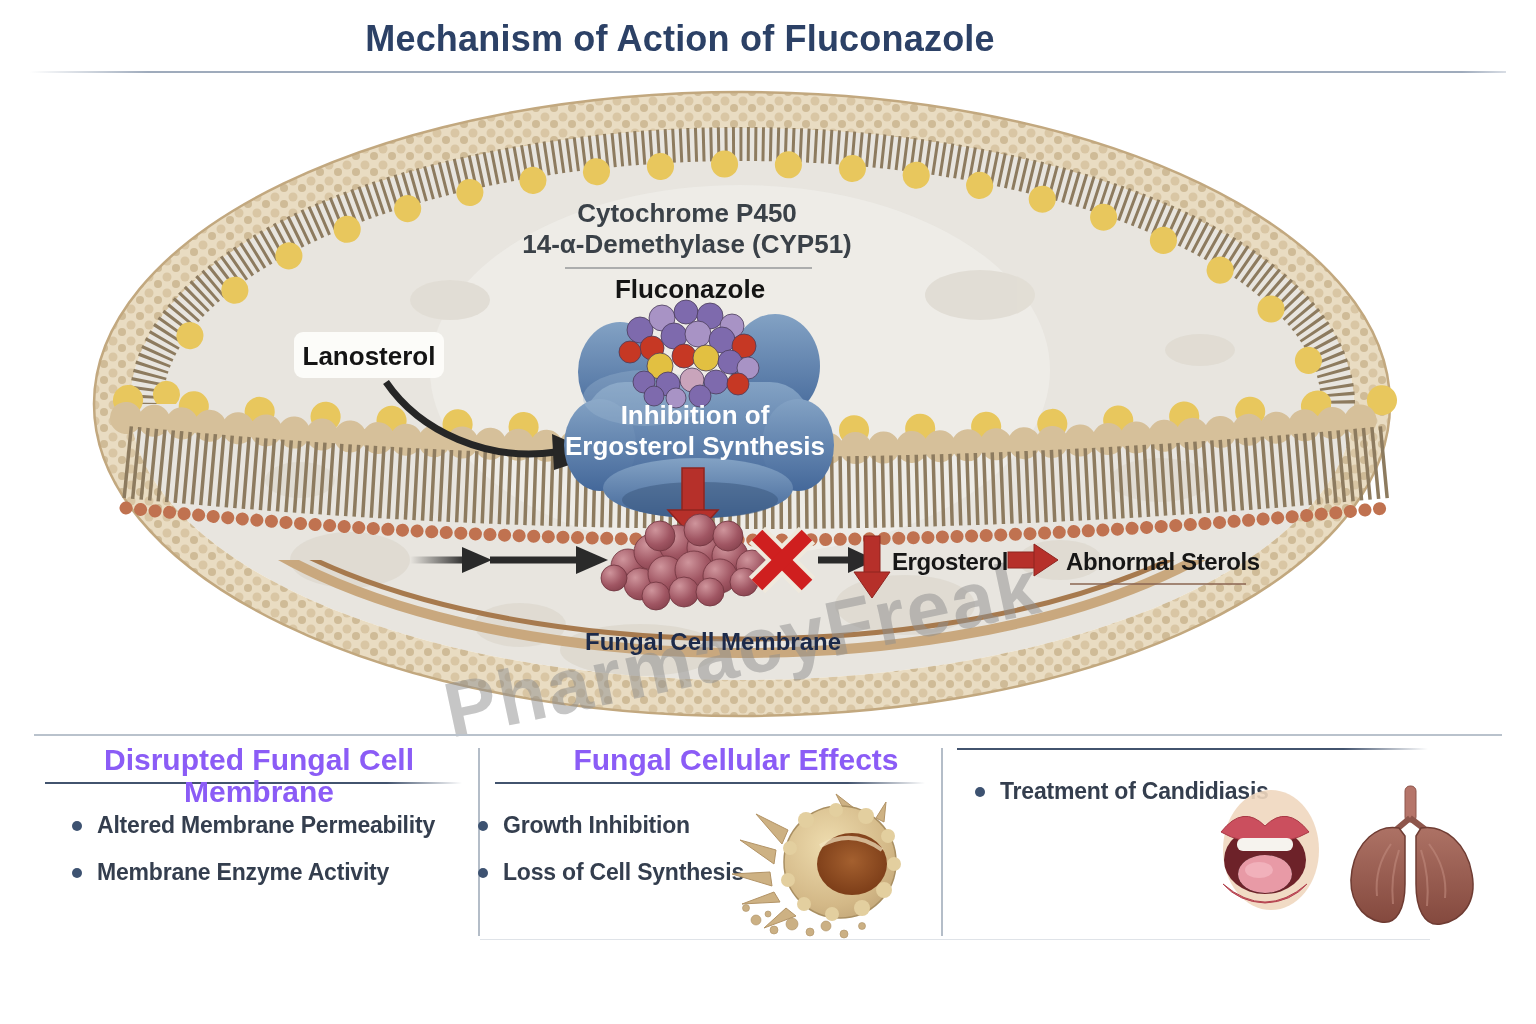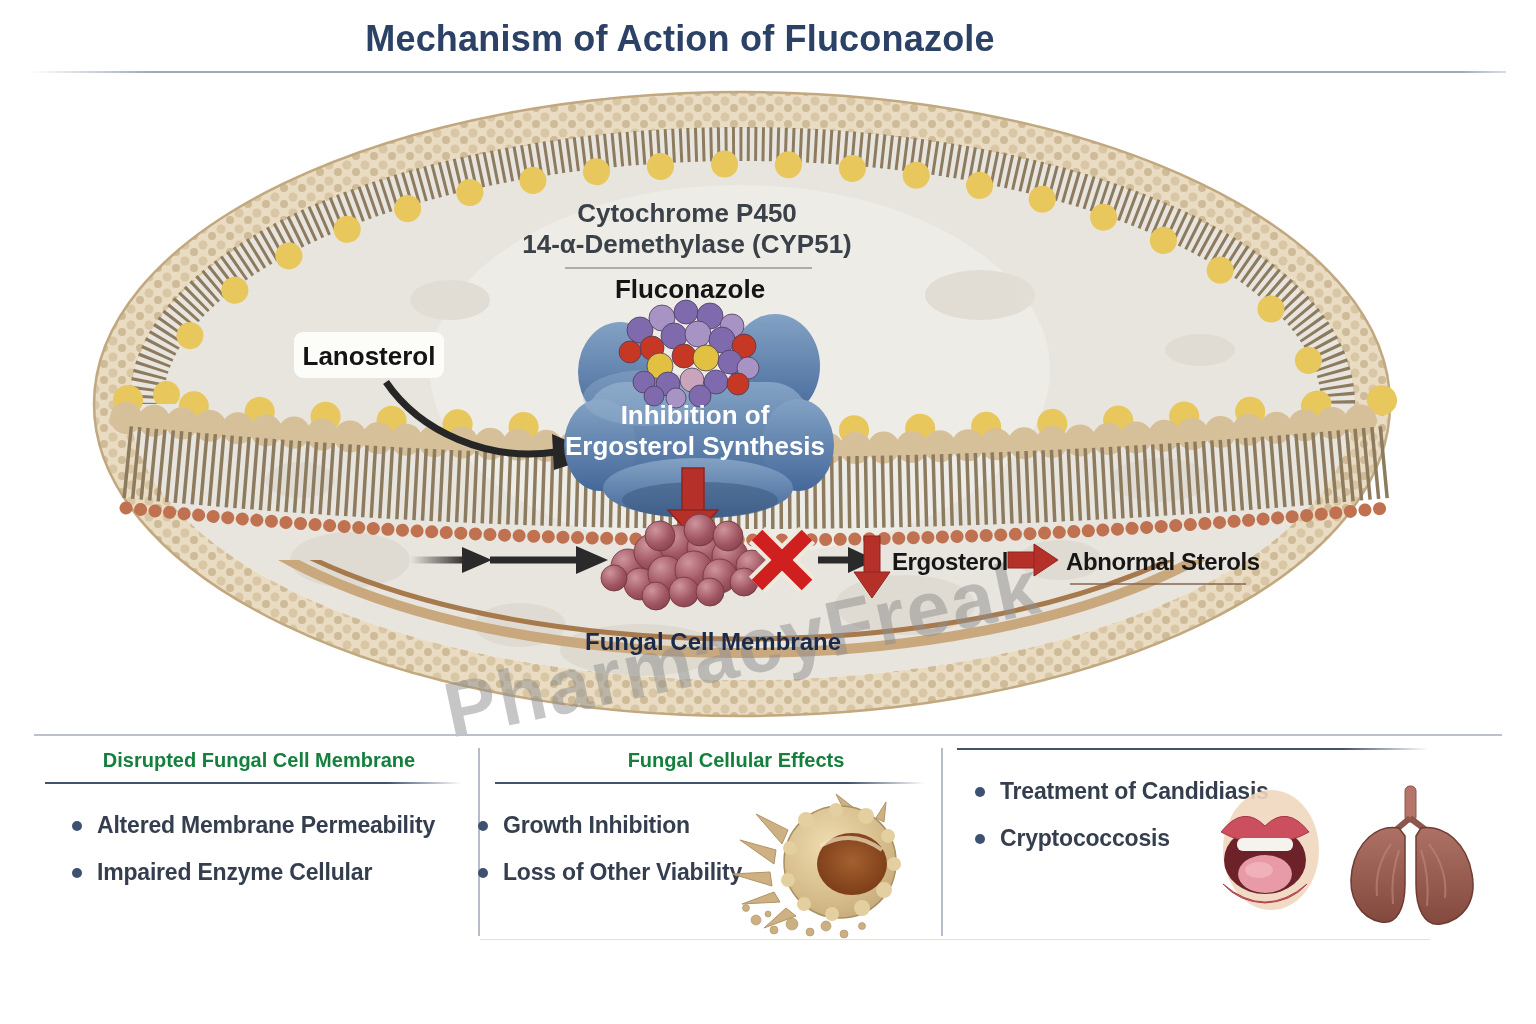--- a/index.html
+++ b/index.html
@@ -17,21 +17,21 @@
   .lbl-black{fill:#141414;font-weight:bold;font-size:26px;}
   .lbl-white{fill:#ffffff;font-weight:bold;font-size:26px;}
   .lbl-navy{fill:#1c2a4a;font-weight:bold;font-size:24px;}
   .lbl-flow{fill:#161616;font-weight:bold;font-size:24px;letter-spacing:-0.4px;}
   .watermark{fill:#8f8f8f;opacity:.5;font-size:78px;font-weight:bold;letter-spacing:2px;}
   
   .section-top-line{position:absolute;left:34px;top:734px;width:1468px;height:2px;background:#b9c2cc;}
   .section-bottom-line{position:absolute;left:480px;top:939px;width:950px;height:1px;background:#dfe3e8;}
   .vdiv{position:absolute;top:748px;height:188px;width:2px;background:#b4bdc8;}
   .panel{position:absolute;top:744px;}
-  .panel-title{font-size:20px;font-weight:bold;color:#15803d;text-align:center;line-height:32px;height:34px;}
+  .panel-title{font-size:30px;font-weight:bold;color:#8b5cf6;text-align:center;line-height:32px;height:34px;}
   .panel-underline{height:2px;margin-top:4px;
       background:linear-gradient(to right,#42536e 0%,#42536e 82%,rgba(66,83,110,0));}
   .bullets{margin-top:28px;}
   .bullet{display:flex;align-items:center;margin-bottom:20px;}
   .bullet .dot{width:10px;height:10px;border-radius:50%;background:#3d5271;margin-right:15px;flex:0 0 auto;}
   .bullet .txt{font-size:23px;font-weight:600;color:#343e4e;letter-spacing:-0.2px;}
   .panel-art{position:absolute;}
 </style>
 </head>
 <body>
@@ -231,36 +231,36 @@
   <div class="panel" style="left:40px;width:438px;">
     <div class="panel-title">Disrupted Fungal Cell Membrane</div>
     <div class="panel-underline" style="margin-left:5px;width:417px;"></div>
     <div class="bullets" style="padding-left:32px;">
       <div class="bullet">
         <span class="dot"></span>
         <span class="txt">Altered Membrane Permeability</span>
       </div>
       <div class="bullet">
         <span class="dot"></span>
-        <span class="txt">Impaired Enzyme Cellular</span>
+        <span class="txt">Membrane Enzyme Activity</span>
       </div>
     </div>
   </div>
 
   <div class="panel" style="left:478px;width:516px;">
     <div class="panel-title">Fungal Cellular Effects</div>
     <div class="panel-underline" style="margin-left:17px;width:430px;"></div>
     <div class="bullets" style="">
       <div class="bullet">
         <span class="dot"></span>
         <span class="txt">Growth Inhibition</span>
       </div>
       <div class="bullet">
         <span class="dot"></span>
-        <span class="txt">Loss of Other Viability</span>
+        <span class="txt">Loss of Cell Synthesis</span>
       </div>
     </div>
     <svg class="panel-art" style="left:238px;top:48px;" width="222" height="150" viewBox="0 0 222 150">
       <defs>
         <radialGradient id="cellTan" cx="0.4" cy="0.35" r="0.9">
           <stop offset="0" stop-color="#eedcae"></stop>
             <stop offset="0.6" stop-color="#d3b887"></stop>
             <stop offset="1" stop-color="#b2956a"></stop>
         </radialGradient>
         <radialGradient id="holeBrown" cx="0.5" cy="0.45" r="0.8">
@@ -307,24 +307,20 @@
       </g>
     </svg>
   </div>
 
   <div class="panel" style="left:941px;width:490px;">
     <div class="panel-underline" style="margin-left:16px;width:471px;"></div>
     <div class="bullets" style="padding-left:34px;">
       <div class="bullet">
         <span class="dot"></span>
         <span class="txt">Treatment of Candidiasis</span>
-      </div>
-      <div class="bullet">
-        <span class="dot"></span>
-        <span class="txt">Cryptococcosis</span>
       </div>
     </div>
     <svg class="panel-art" style="left:268px;top:44px;" width="112" height="128" viewBox="0 0 112 128">
       <ellipse cx="62" cy="62" rx="48" ry="60" fill="#f0d7bf" opacity="0.9"></ellipse>
       <ellipse cx="56" cy="72" rx="41" ry="34" fill="#6d2229"></ellipse>
       <path d="M12,44 Q34,16 56,38 Q78,16 100,44 Q80,56 56,52 Q32,56 12,44 Z" fill="#cb4f5e" stroke="#a93946" stroke-width="1"></path>
       <rect x="28" y="50" width="56" height="13" rx="6" fill="#f6f3ee"></rect>
       <ellipse cx="56" cy="86" rx="27" ry="19" fill="#e advisable"></ellipse>
       <ellipse cx="56" cy="86" rx="27" ry="19" fill="#e89aa6"></ellipse>
       <ellipse cx="50" cy="82" rx="14" ry="8" fill="#f2b7c0" opacity="0.8"></ellipse>

